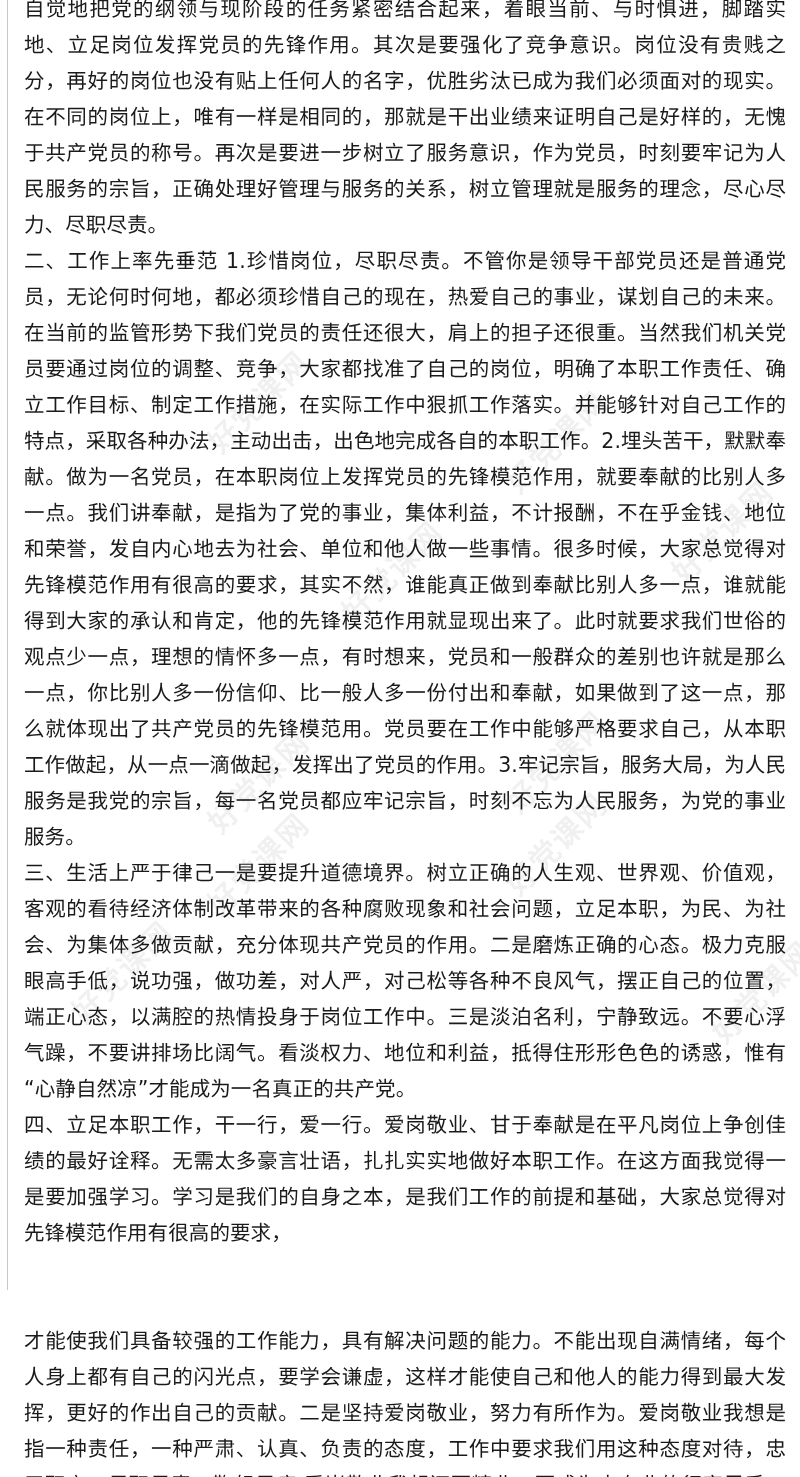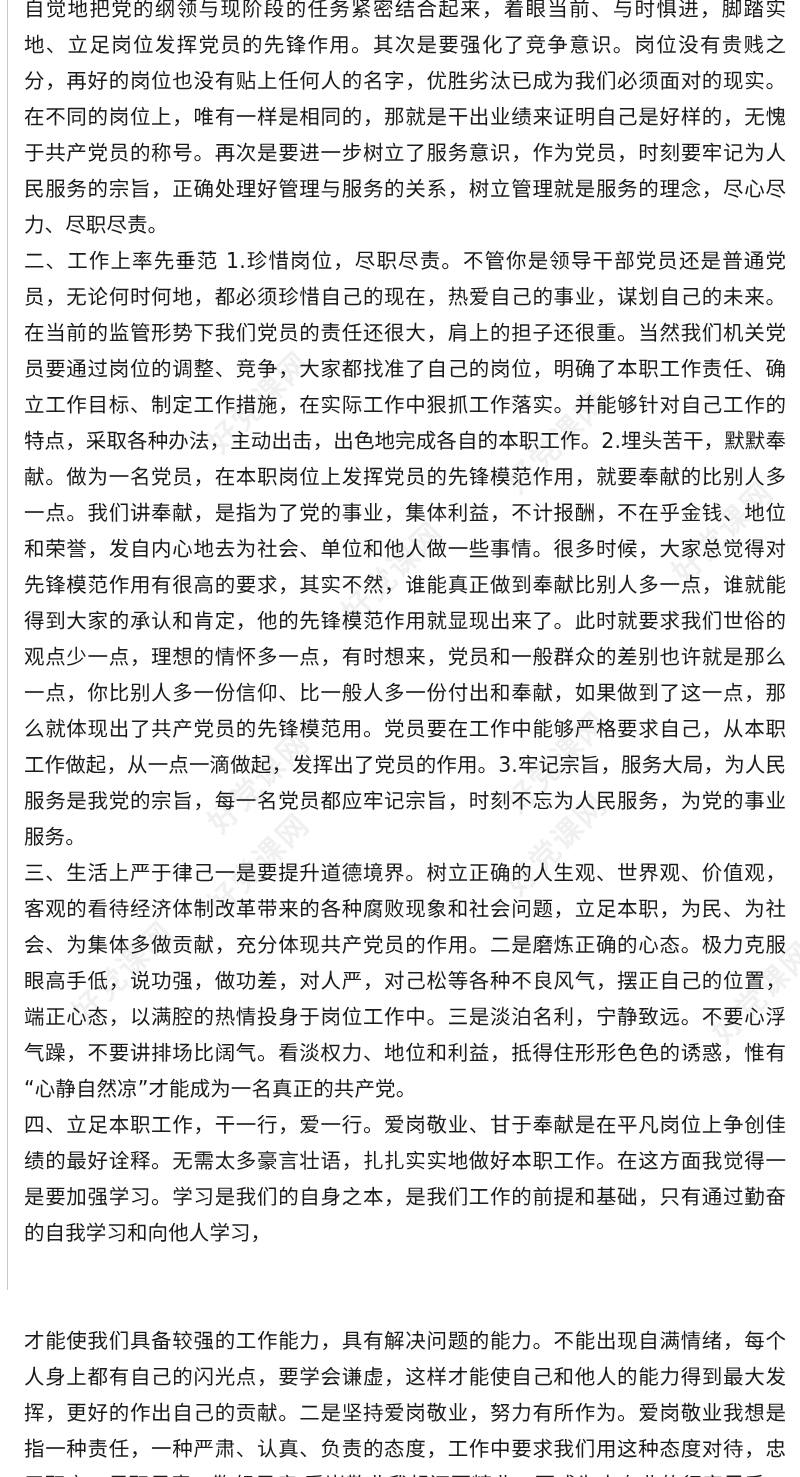--- a/index.html
+++ b/index.html
@@ -94,21 +94,21 @@
     </div>
 
   <div class="doc-body">
 
     <p class="block clipped-top">自觉地把党的纲领与现阶段的任务紧密结合起来，着眼当前、与时惧进，脚踏实地、立足岗位发挥党员的先锋作用。其次是要强化了竞争意识。岗位没有贵贱之分，再好的岗位也没有贴上任何人的名字，优胜劣汰已成为我们必须面对的现实。在不同的岗位上，唯有一样是相同的，那就是干出业绩来证明自己是好样的，无愧于共产党员的称号。再次是要进一步树立了服务意识，作为党员，时刻要牢记为人民服务的宗旨，正确处理好管理与服务的关系，树立管理就是服务的理念，尽心尽力、尽职尽责。</p>
 
     <p class="block">二、工作上率先垂范 1.珍惜岗位，尽职尽责。不管你是领导干部党员还是普通党员，无论何时何地，都必须珍惜自己的现在，热爱自己的事业，谋划自己的未来。在当前的监管形势下我们党员的责任还很大，肩上的担子还很重。当然我们机关党员要通过岗位的调整、竞争，大家都找准了自己的岗位，明确了本职工作责任、确立工作目标、制定工作措施，在实际工作中狠抓工作落实。并能够针对自己工作的特点，采取各种办法，主动出击，出色地完成各自的本职工作。2.埋头苦干，默默奉献。做为一名党员，在本职岗位上发挥党员的先锋模范作用，就要奉献的比别人多一点。我们讲奉献，是指为了党的事业，集体利益，不计报酬，不在乎金钱、地位和荣誉，发自内心地去为社会、单位和他人做一些事情。很多时候，大家总觉得对先锋模范作用有很高的要求，其实不然，谁能真正做到奉献比别人多一点，谁就能得到大家的承认和肯定，他的先锋模范作用就显现出来了。此时就要求我们世俗的观点少一点，理想的情怀多一点，有时想来，党员和一般群众的差别也许就是那么一点，你比别人多一份信仰、比一般人多一份付出和奉献，如果做到了这一点，那么就体现出了共产党员的先锋模范用。党员要在工作中能够严格要求自己，从本职工作做起，从一点一滴做起，发挥出了党员的作用。3.牢记宗旨，服务大局，为人民服务是我党的宗旨，每一名党员都应牢记宗旨，时刻不忘为人民服务，为党的事业服务。</p>
 
     <p class="block">三、生活上严于律己一是要提升道德境界。树立正确的人生观、世界观、价值观，客观的看待经济体制改革带来的各种腐败现象和社会问题，立足本职，为民、为社会、为集体多做贡献，充分体现共产党员的作用。二是磨炼正确的心态。极力克服眼高手低，说功强，做功差，对人严，对己松等各种不良风气，摆正自己的位置，端正心态，以满腔的热情投身于岗位工作中。三是淡泊名利，宁静致远。不要心浮气躁，不要讲排场比阔气。看淡权力、地位和利益，抵得住形形色色的诱惑，惟有“心静自然凉”才能成为一名真正的共产党。</p>
 
-    <p class="block">四、立足本职工作，干一行，爱一行。爱岗敬业、甘于奉献是在平凡岗位上争创佳绩的最好诠释。无需太多豪言壮语，扎扎实实地做好本职工作。在这方面我觉得一是要加强学习。学习是我们的自身之本，是我们工作的前提和基础，只有通过勤奋的自我学习和向他人学习，</p>
+    <p class="block">四、立足本职工作，干一行，爱一行。爱岗敬业、甘于奉献是在平凡岗位上争创佳绩的最好诠释。无需太多豪言壮语，扎扎实实地做好本职工作。在这方面我觉得一是要加强学习。学习是我们的自身之本，是我们工作的前提和基础，大家总觉得对先锋模范作用有很高的要求，</p>
 
     <div class="spacer-gap"></div>
 
     <p class="block">才能使我们具备较强的工作能力，具有解决问题的能力。不能出现自满情绪，每个人身上都有自己的闪光点，要学会谦虚，这样才能使自己和他人的能力得到最大发挥，更好的作出自己的贡献。二是坚持爱岗敬业，努力有所作为。爱岗敬业我想是指一种责任，一种严肃、认真、负责的态度，工作中要求我们用这种态度对待，忠于职守，尽职尽责，鞠躬尽瘁;爱岗敬业我想还要精业，要成为本专业的行家里手，要带着问题用心的学习，边学边干，才能越来越好的胜任自己的岗位;爱岗敬业我想还是要讲奉献，一滴水只有融入大海才能不会干涸，一个人只有将个人利益与国家利益结合起来，才能够实现双赢，生命价值才能得到完美的体现，所以，爱岗敬业应该成为我们的基本追求。三是要立足本职工作，关注细节。天下大事必作细，细节决定成败，有时一个错别字一个简单的小数点就会造成无比严重的影响。人生紧要关头的一步就可能使你的人生发生改变，所以只有用心思考，精雕细琢，聚精会神把自己分内和身边的每一件小事做好、做细、做实，才能创造出卓越的工作业绩。</p>
 
   </div>
 
 </div>
 
 </body></html>

